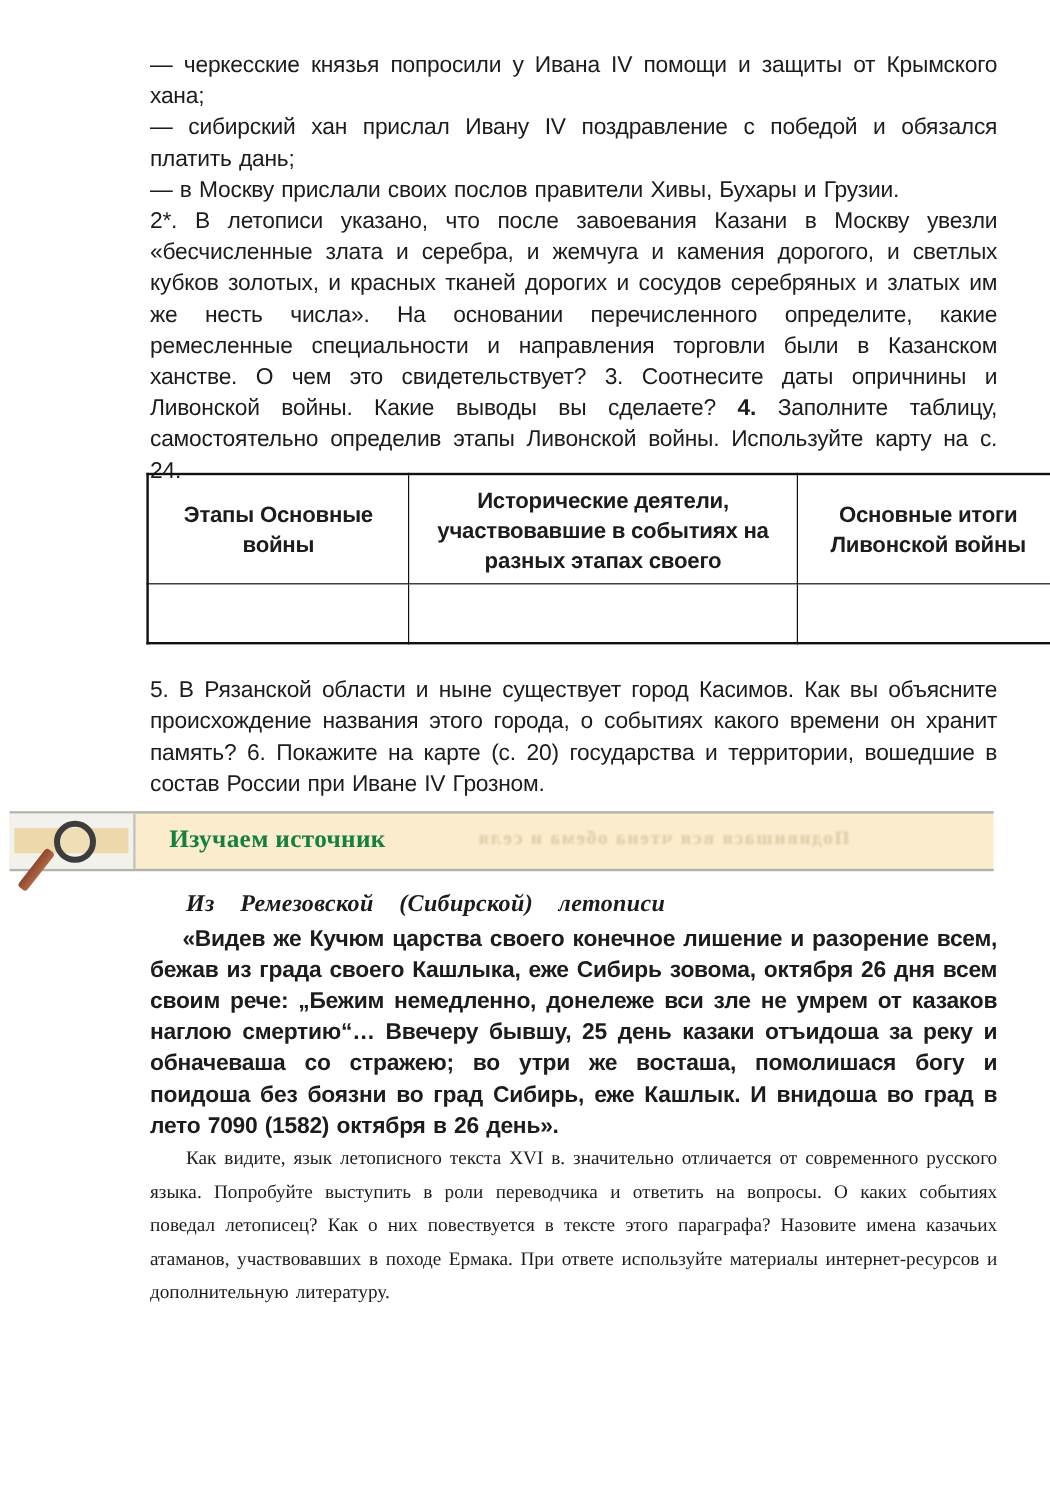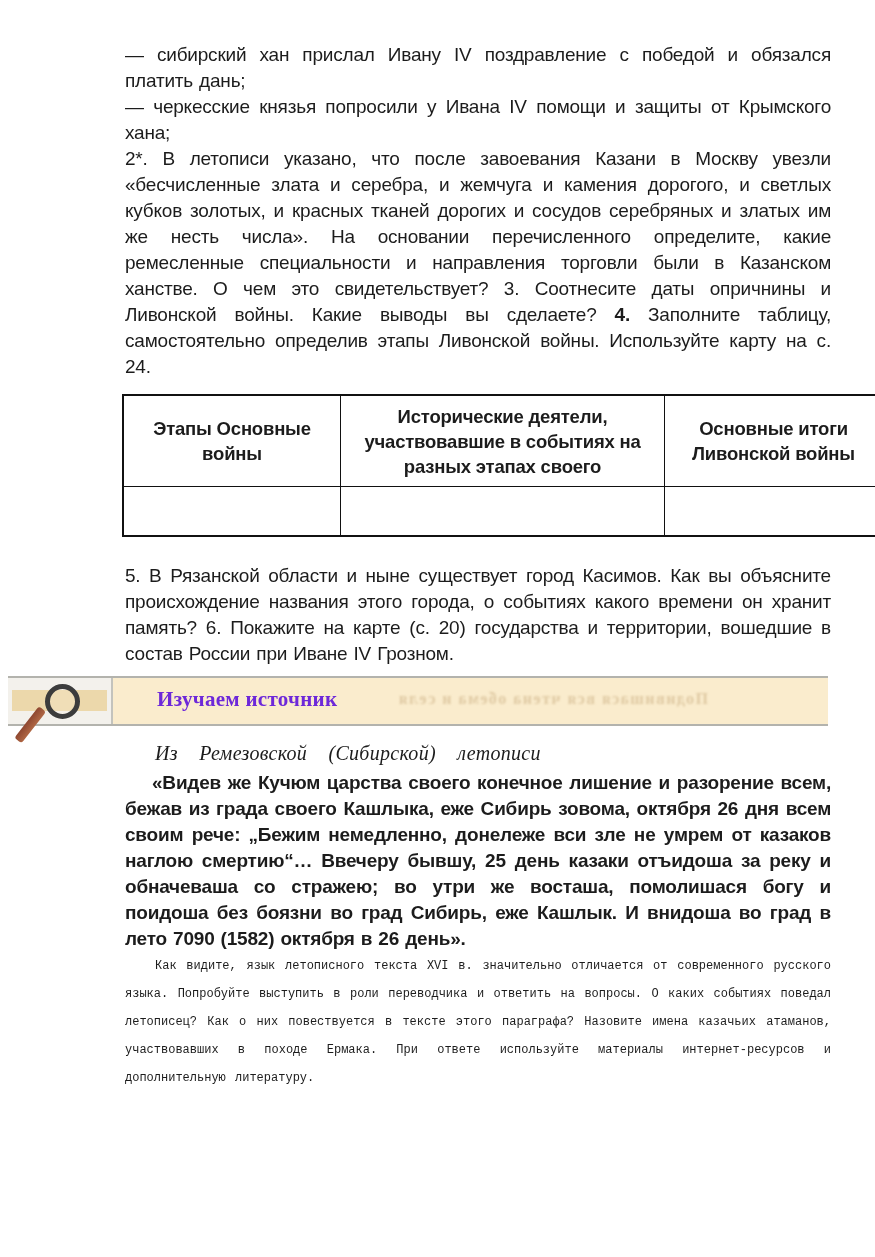--- a/index.html
+++ b/index.html
@@ -48,54 +48,55 @@
     position:absolute;left:37px;top:6px;width:25px;height:25px;border-radius:50%;
     border:5px solid #3c3c3c;background:rgba(250,240,220,0.25);
   }
   #lens-handle{
     position:absolute;left:30px;top:31px;width:9px;height:40px;border-radius:3px;
     background:linear-gradient(90deg,#8e4730,#b06744);
     transform:rotate(38deg);transform-origin:top center;
   }
   #banner-label{
     position:absolute;left:133px;top:9px;font-family:"Liberation Serif",serif;
-    font-weight:bold;font-size:21px;color:#6d28d9;letter-spacing:0.3px;margin-left:16px;
+    font-weight:bold;font-size:21px;color:#15803d;letter-spacing:0.3px;
   }
   #ghost-text{
     position:absolute;left:330px;top:12px;width:370px;
     font-family:"Liberation Serif",serif;font-weight:bold;font-size:16px;
     color:#c9ad80;opacity:0.55;filter:blur(0.8px);
     transform:scaleX(-1);letter-spacing:1.5px;white-space:nowrap;overflow:hidden;
   }
   
   #source-heading{
     left:155px;top:742px;margin:0;font-family:"Liberation Serif",serif;
-    font-style:italic;font-weight:normal;font-size:20px;word-spacing:16px;
+    font-style:italic;font-weight:bold;font-size:20px;word-spacing:16px;
     letter-spacing:0.3px;
   }
   #quote-paragraph{
     left:125px;top:770px;width:706px;text-indent:27px;font-weight:bold;
   }
   #commentary-paragraph{
     left:125px;top:952px;width:706px;margin:0;
-    font-family:Liberation Mono, monospace;font-size:12px;line-height:28px;
+    font-family:Liberation Serif, serif;font-size:16px;line-height:28px;
     text-align:justify;text-indent:30px;word-spacing:2px;
   }
   
   #watermark{
     left:0;top:1284px;background:#ef4444;color:#333;
     font-size:14px;padding:3px 8px 4px 6px;
   }
 </style>
 </head>
 <body>
 
 <section id="questions-block" class="abs">
+  <p class="body-sans">— черкесские князья попросили у Ивана IV помощи и защиты от Крымского хана;</p>
   <p class="body-sans">— сибирский хан прислал Ивану IV поздравление с победой и обязался платить дань;</p>
-  <p class="body-sans">— черкесские князья попросили у Ивана IV помощи и защиты от Крымского хана;</p>
+  <p class="body-sans">— в Москву прислали своих послов правители Хивы, Бухары и Грузии.</p>
   <p class="body-sans"><span>2*. В летописи указано, что после завоевания Казани в Москву увезли «бесчисленные злата и серебра, и жемчуга и камения дорогого, и светлых кубков золотых, и красных тканей дорогих и сосудов серебряных и златых им же несть числа». На основании перечисленного определите, какие ремесленные специальности и направления торговли были в Казанском ханстве. О чем это свидетельствует? 3. Соотнесите даты опричнины и Ливонской войны. Какие выводы вы сделаете? </span><span class="bold">4.</span><span> Заполните таблицу, самостоятельно определив этапы Ливонской войны. Используйте карту на с. 24.</span></p>
 </section>
 
 <table id="livonia-table" class="abs">
   <tbody>
       <tr>
     <th class="col-1">Этапы Основные войны</th>
     <th class="col-2">Исторические деятели, участвовавшие в событиях на разных этапах своего</th>
     <th class="col-3">Основные итоги Ливонской войны</th>
   </tr>

